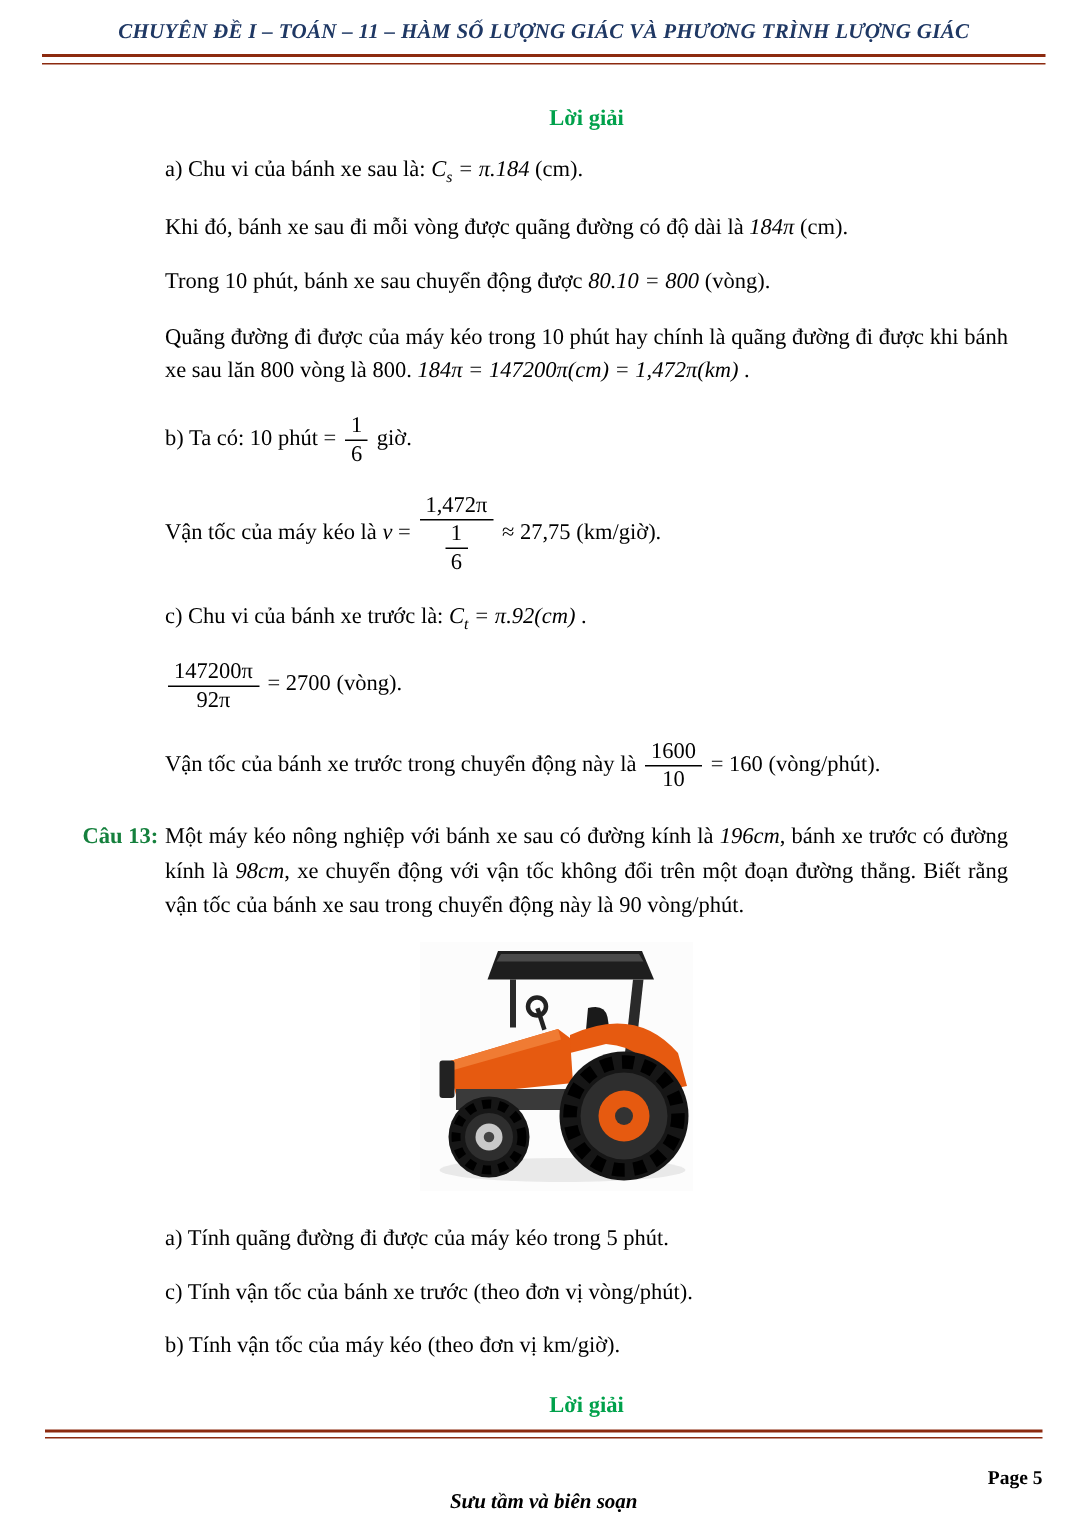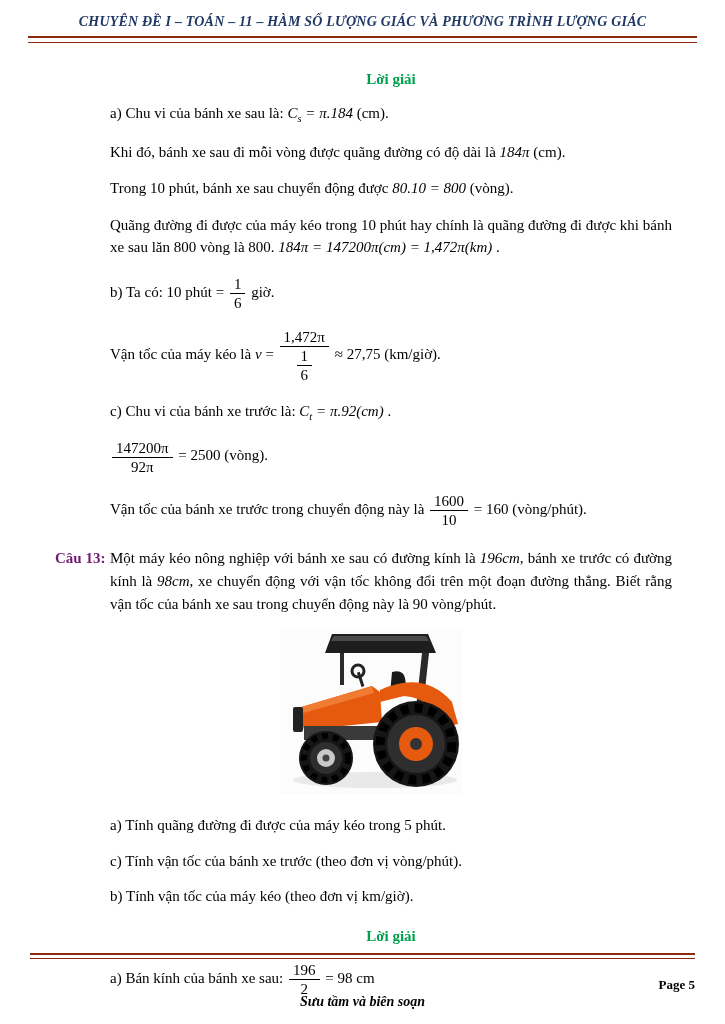--- a/index.html
+++ b/index.html
@@ -29,21 +29,21 @@
 
   .frac {
     display: inline-flex; flex-direction: column; text-align: center;
     vertical-align: middle; line-height: 1.2; padding: 0 2px;
   }
   .frac > .num { border-bottom: 1px solid #000; padding: 0 4px; }
   .frac > .den { padding: 0 4px; }
   .nowrap { white-space: nowrap; }
 
   .q13 { display: flex; margin: 18px 0 12px 0; line-height: 1.55; }
-  .q13-label { flex: none; width: 55px; margin-left: -55px; font-weight: bold; color: #701a75; }
+  .q13-label { flex: none; width: 55px; margin-left: -55px; font-weight: bold; color: #15803d; }
   .q13-text { text-align: justify; }
 
   .tractor-wrap { text-align: center; margin: 4px 40px 16px 0; }
 
   .footer { position: absolute; left: 30px; right: 30px; bottom: 14px; }
   .f-rule1 { border-top: 2.5px solid #8C2A0F; }
   .f-rule2 { border-top: 1px solid #8C2A0F; margin-top: 3px; }
   .f-page { text-align: right; font-weight: bold; font-size: 13px; margin-top: 18px; }
   .f-note { text-align: center; font-weight: bold; font-style: italic; font-size: 14px; margin-top: 1px; }
 </style>
@@ -80,21 +80,21 @@
               <span class="num">1</span>
               <span class="den">6</span>
             </span></span>
         </span><span> ≈ 27,75 (km/giờ).</span></p>
 
     <p class="para"><span>c) Chu vi của bánh xe trước là: </span><span class="math"><span>C</span><sub>t</sub><span> = π.92(cm)</span></span><span> .</span></p>
 
     <p class="para"><span class="nowrap"><span class="frac">
             <span class="num">147200π</span>
             <span class="den">92π</span>
-          </span><span> = 2500 </span><span>(vòng).</span></span></p>
+          </span><span> = 2700 </span><span>(vòng).</span></span></p>
 
     <p class="para tall"><span>Vận tốc của bánh xe trước trong chuyển động này là </span><span class="frac">
           <span class="num">1600</span>
           <span class="den">10</span>
         </span><span> = 160 </span><span>(vòng/phút).</span></p>
 
     <div class="q13">
       <div class="q13-label">Câu 13:</div>
       <div class="q13-text"><span>Một máy kéo nông nghiệp với bánh xe sau có đường kính là </span><span class="math">196cm</span><span>, bánh xe trước có đường kính là </span><span class="math">98cm</span><span>, xe chuyển động với vận tốc không đổi trên một đoạn đường thẳng. Biết rằng vận tốc của bánh xe sau trong chuyển động này là 90 vòng/phút.</span></div>
     </div>
@@ -137,24 +137,20 @@
         <circle cx="46" cy="130" r="3.5" fill="#444"></circle>
       </svg>
     </div>
 
     <p class="qline">a) Tính quãng đường đi được của máy kéo trong 5 phút.</p>
     <p class="qline">c) Tính vận tốc của bánh xe trước (theo đơn vị vòng/phút).</p>
     <p class="qline">b) Tính vận tốc của máy kéo (theo đơn vị km/giờ).</p>
 
     <div class="sol-heading">Lời giải</div>
 
-    <p class="para tall"><span>a) Bán kính của bánh xe sau: </span><span class="frac">
-          <span class="num">196</span>
-          <span class="den">2</span>
-        </span><span> = 98 cm</span></p>
 
   </div>
 
   <div class="footer">
     <div class="f-rule1"></div>
     <div class="f-rule2"></div>
     <div class="f-page">Page 5</div>
     <div class="f-note">Sưu tầm và biên soạn</div>
   </div>
 

